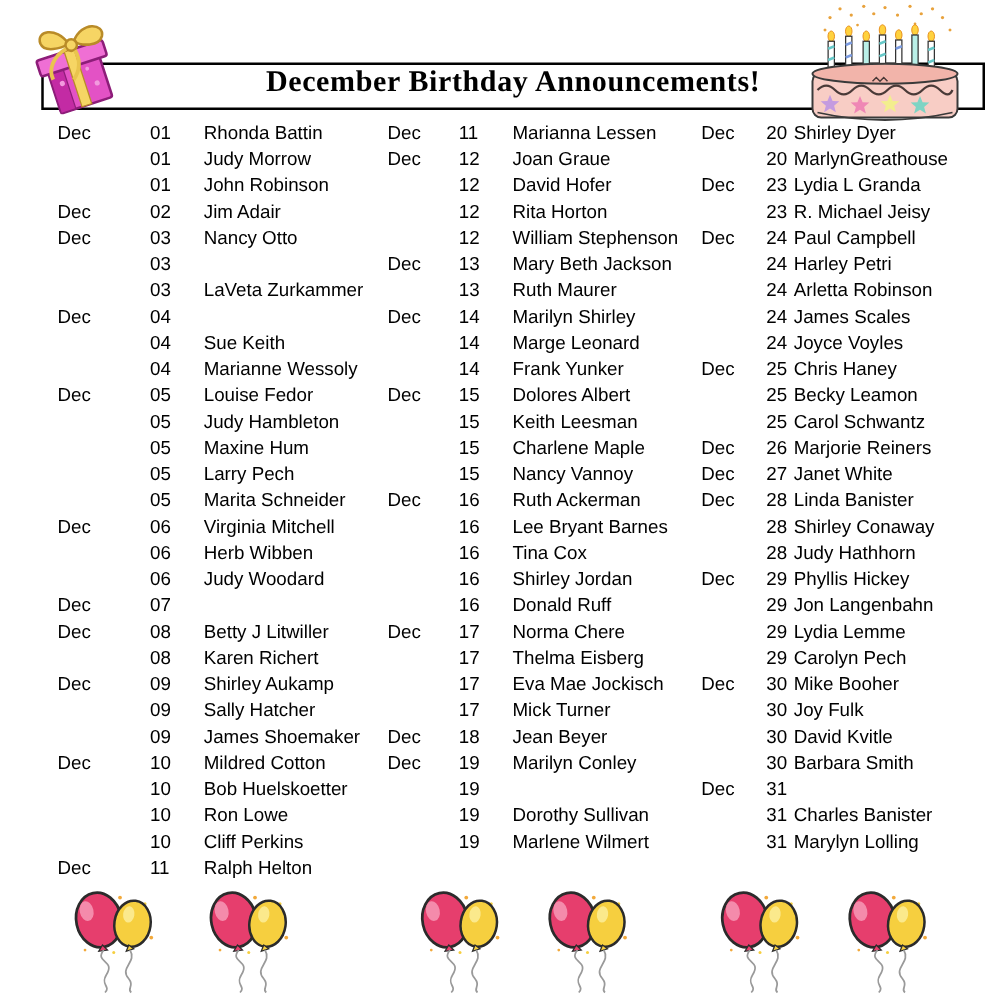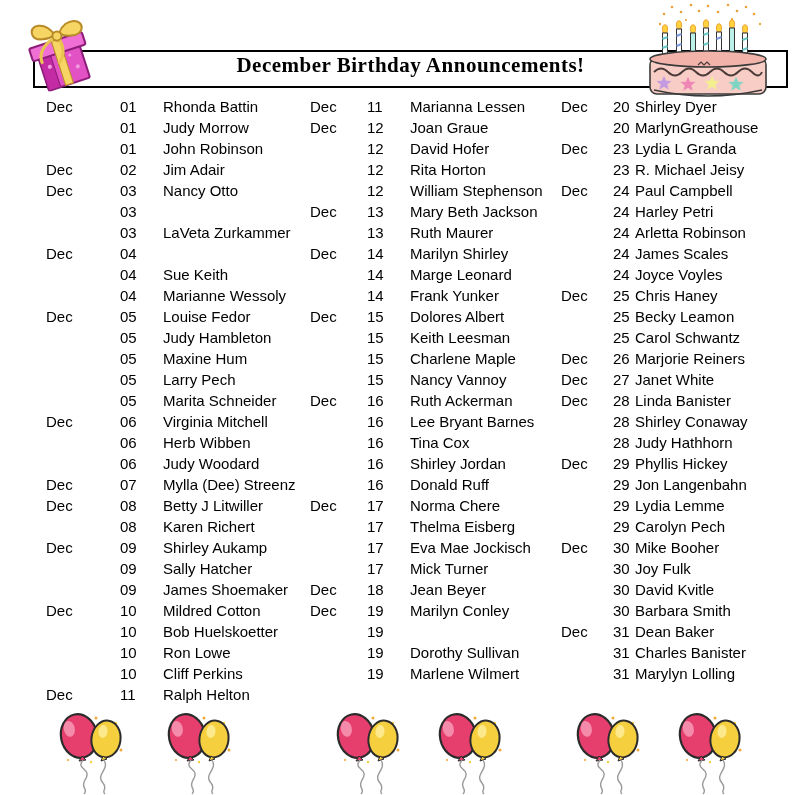--- a/index.html
+++ b/index.html
@@ -7,21 +7,21 @@
     width:800px;height:795px;background:#ffffff;position:relative;overflow:hidden;
     font-family:"Liberation Sans", sans-serif;color:#000;
   }
   .page{position:absolute;inset:0;}
   .title-box{
     position:absolute;left:33px;top:50px;width:751px;height:34px;
     border:2px solid #000;background:#fff;z-index:1;
   }
   .title-text{
     position:absolute;left:0;right:0;top:1px;text-align:center;
-    font-family:"Liberation Serif", serif;font-weight:bold;font-size:21px;
+    font-family:"Liberation Serif", serif;font-weight:bold;font-size:24px;
     letter-spacing:0.5px;white-space:nowrap;
   }
   .gift{position:absolute;left:18px;top:10px;width:82px;height:88px;z-index:2;}
   .cake{position:absolute;left:636px;top:2px;width:152px;height:98px;z-index:2;}
   .col{position:absolute;top:96px;z-index:1;}
   .col1{left:46px;width:262px;}
   .col2{left:310px;width:248px;}
   .col3{left:561px;width:232px;}
   .row{display:flex;height:21px;align-items:center;font-size:15px;line-height:21px;}
   .c-month{flex:0 0 auto;}
@@ -259,21 +259,20 @@
 
   <div class="row">
     <span class="c-month"></span>
     <span class="c-day">06</span>
     <span class="c-name">Judy Woodard</span>
   </div>
 
   <div class="row">
     <span class="c-month">Dec</span>
     <span class="c-day">07</span>
-    <span class="c-name">Mylla (Dee) Streenz</span>
   </div>
 
   <div class="row">
     <span class="c-month">Dec</span>
     <span class="c-day">08</span>
     <span class="c-name">Betty J Litwiller</span>
   </div>
 
   <div class="row">
     <span class="c-month"></span>
@@ -644,21 +643,20 @@
 
   <div class="row">
     <span class="c-month"></span>
     <span class="c-day">30</span>
     <span class="c-name">Barbara Smith</span>
   </div>
 
   <div class="row">
     <span class="c-month">Dec</span>
     <span class="c-day">31</span>
-    <span class="c-name">Dean Baker</span>
   </div>
 
   <div class="row">
     <span class="c-month"></span>
     <span class="c-day">31</span>
     <span class="c-name">Charles Banister</span>
   </div>
 
   <div class="row">
     <span class="c-month"></span>

